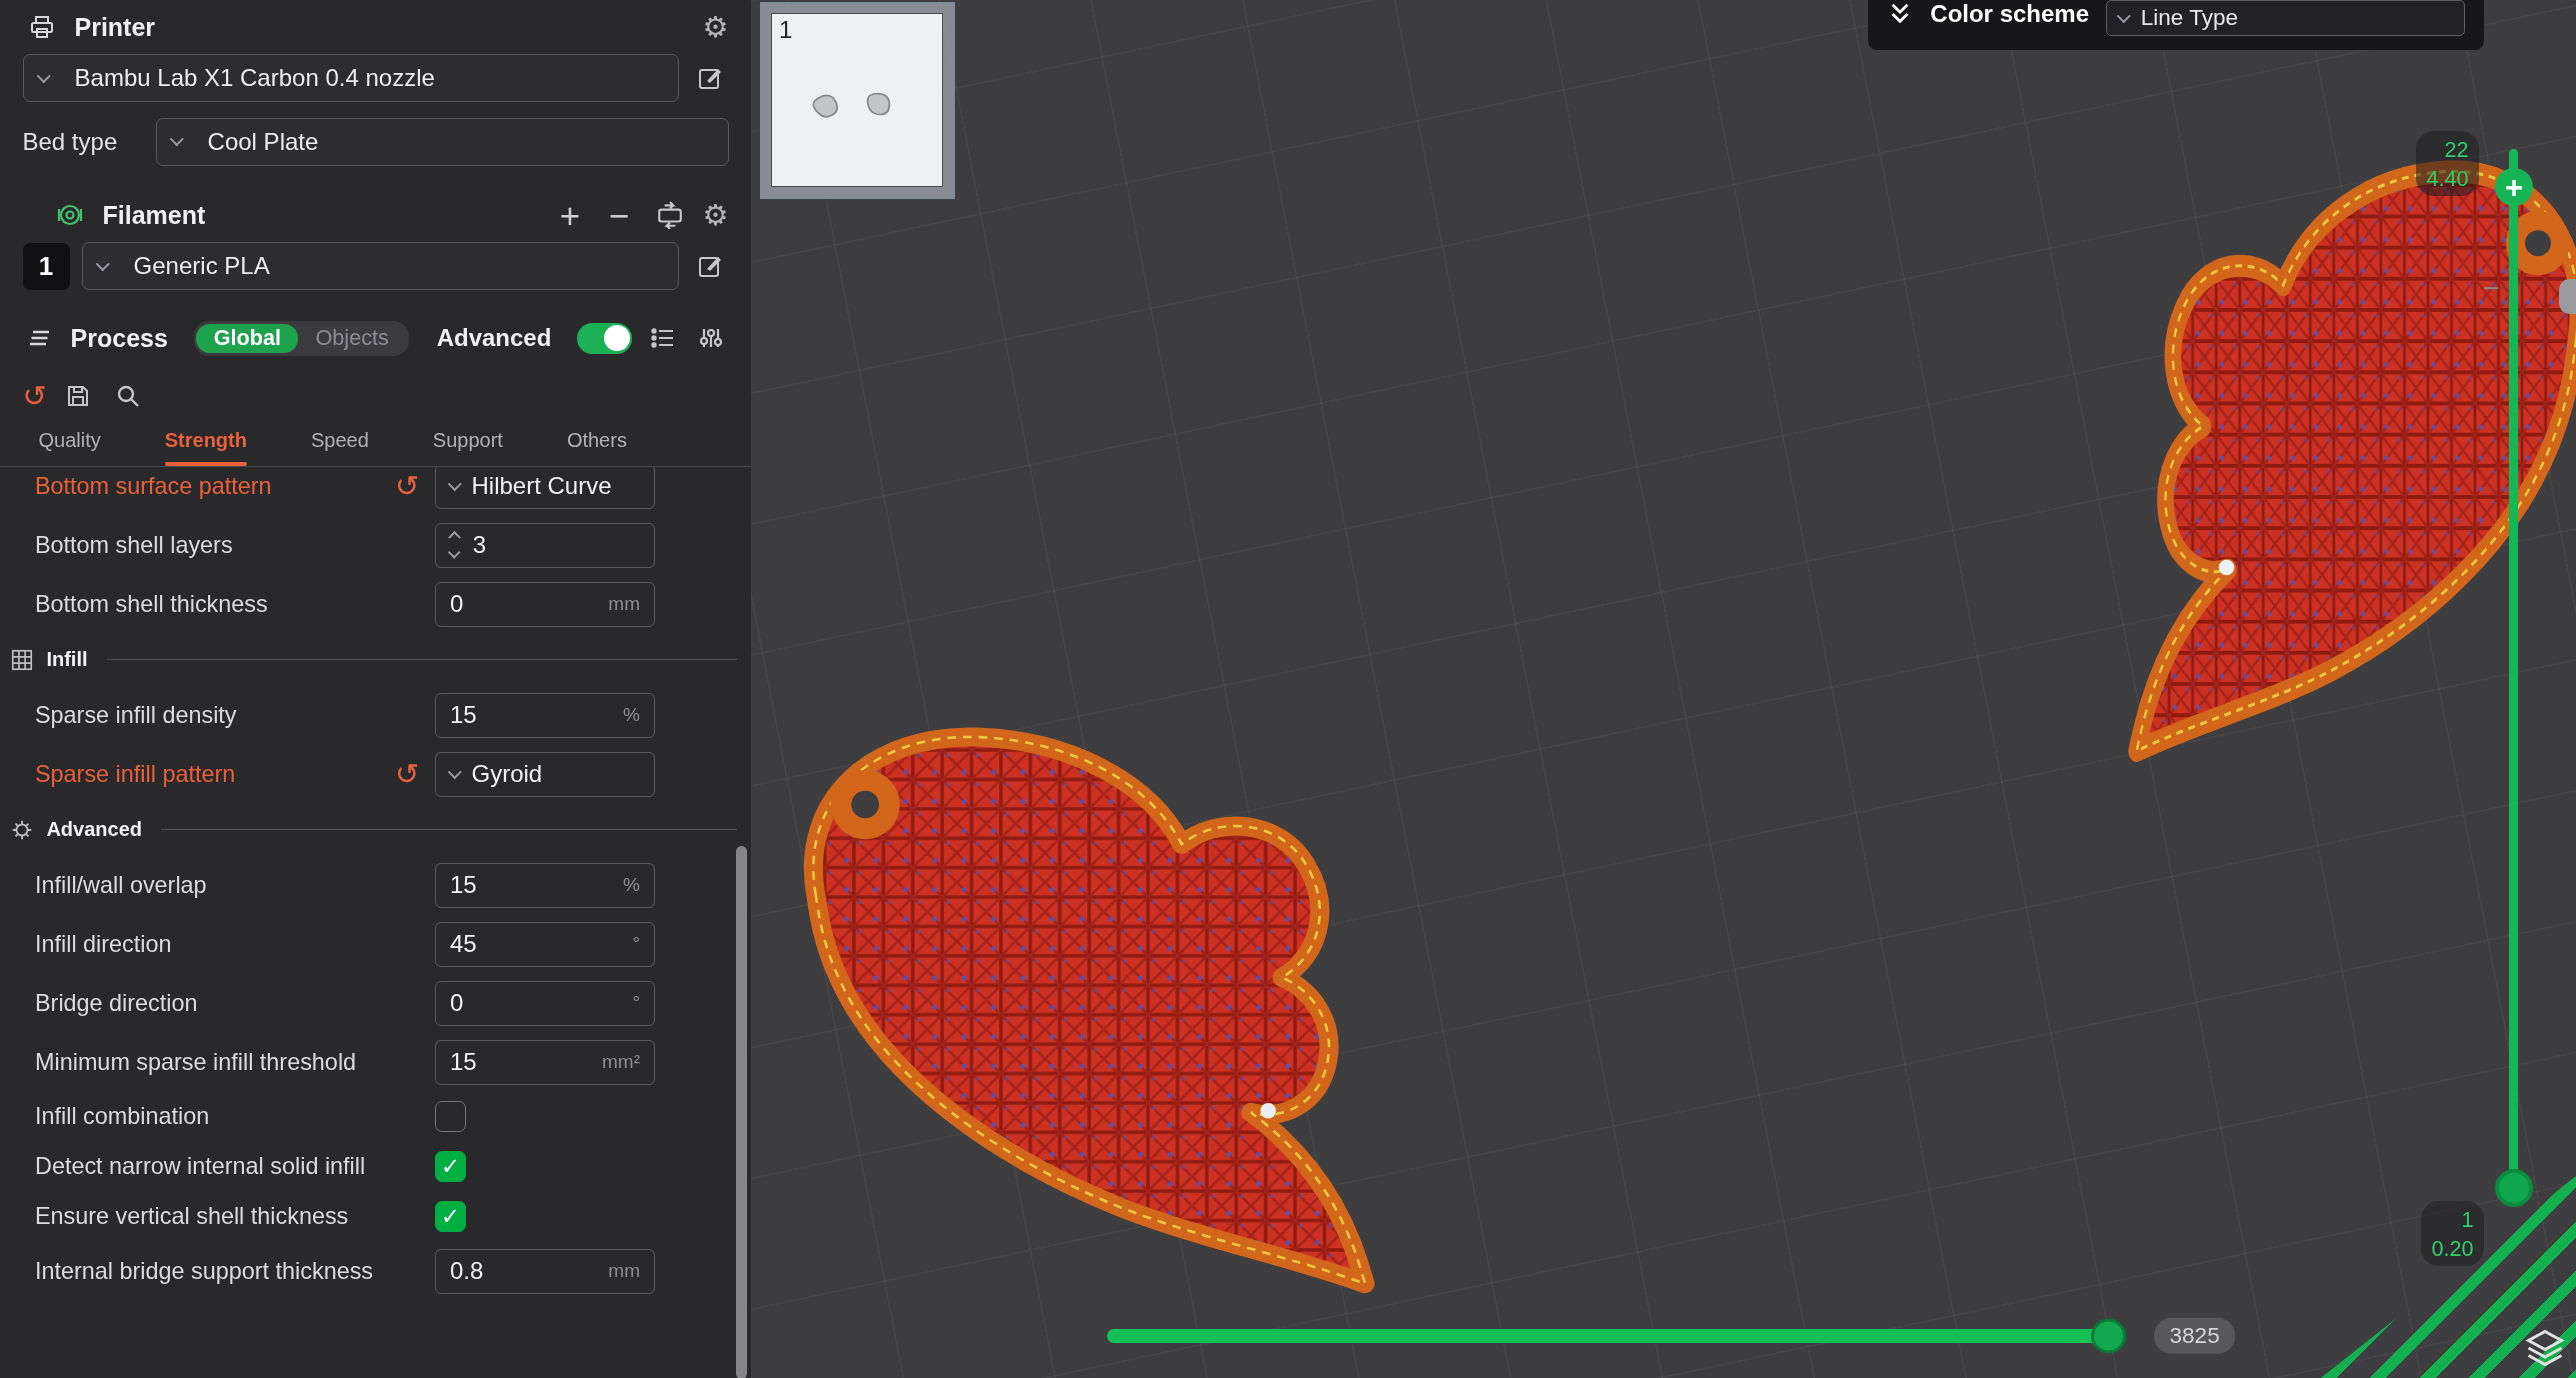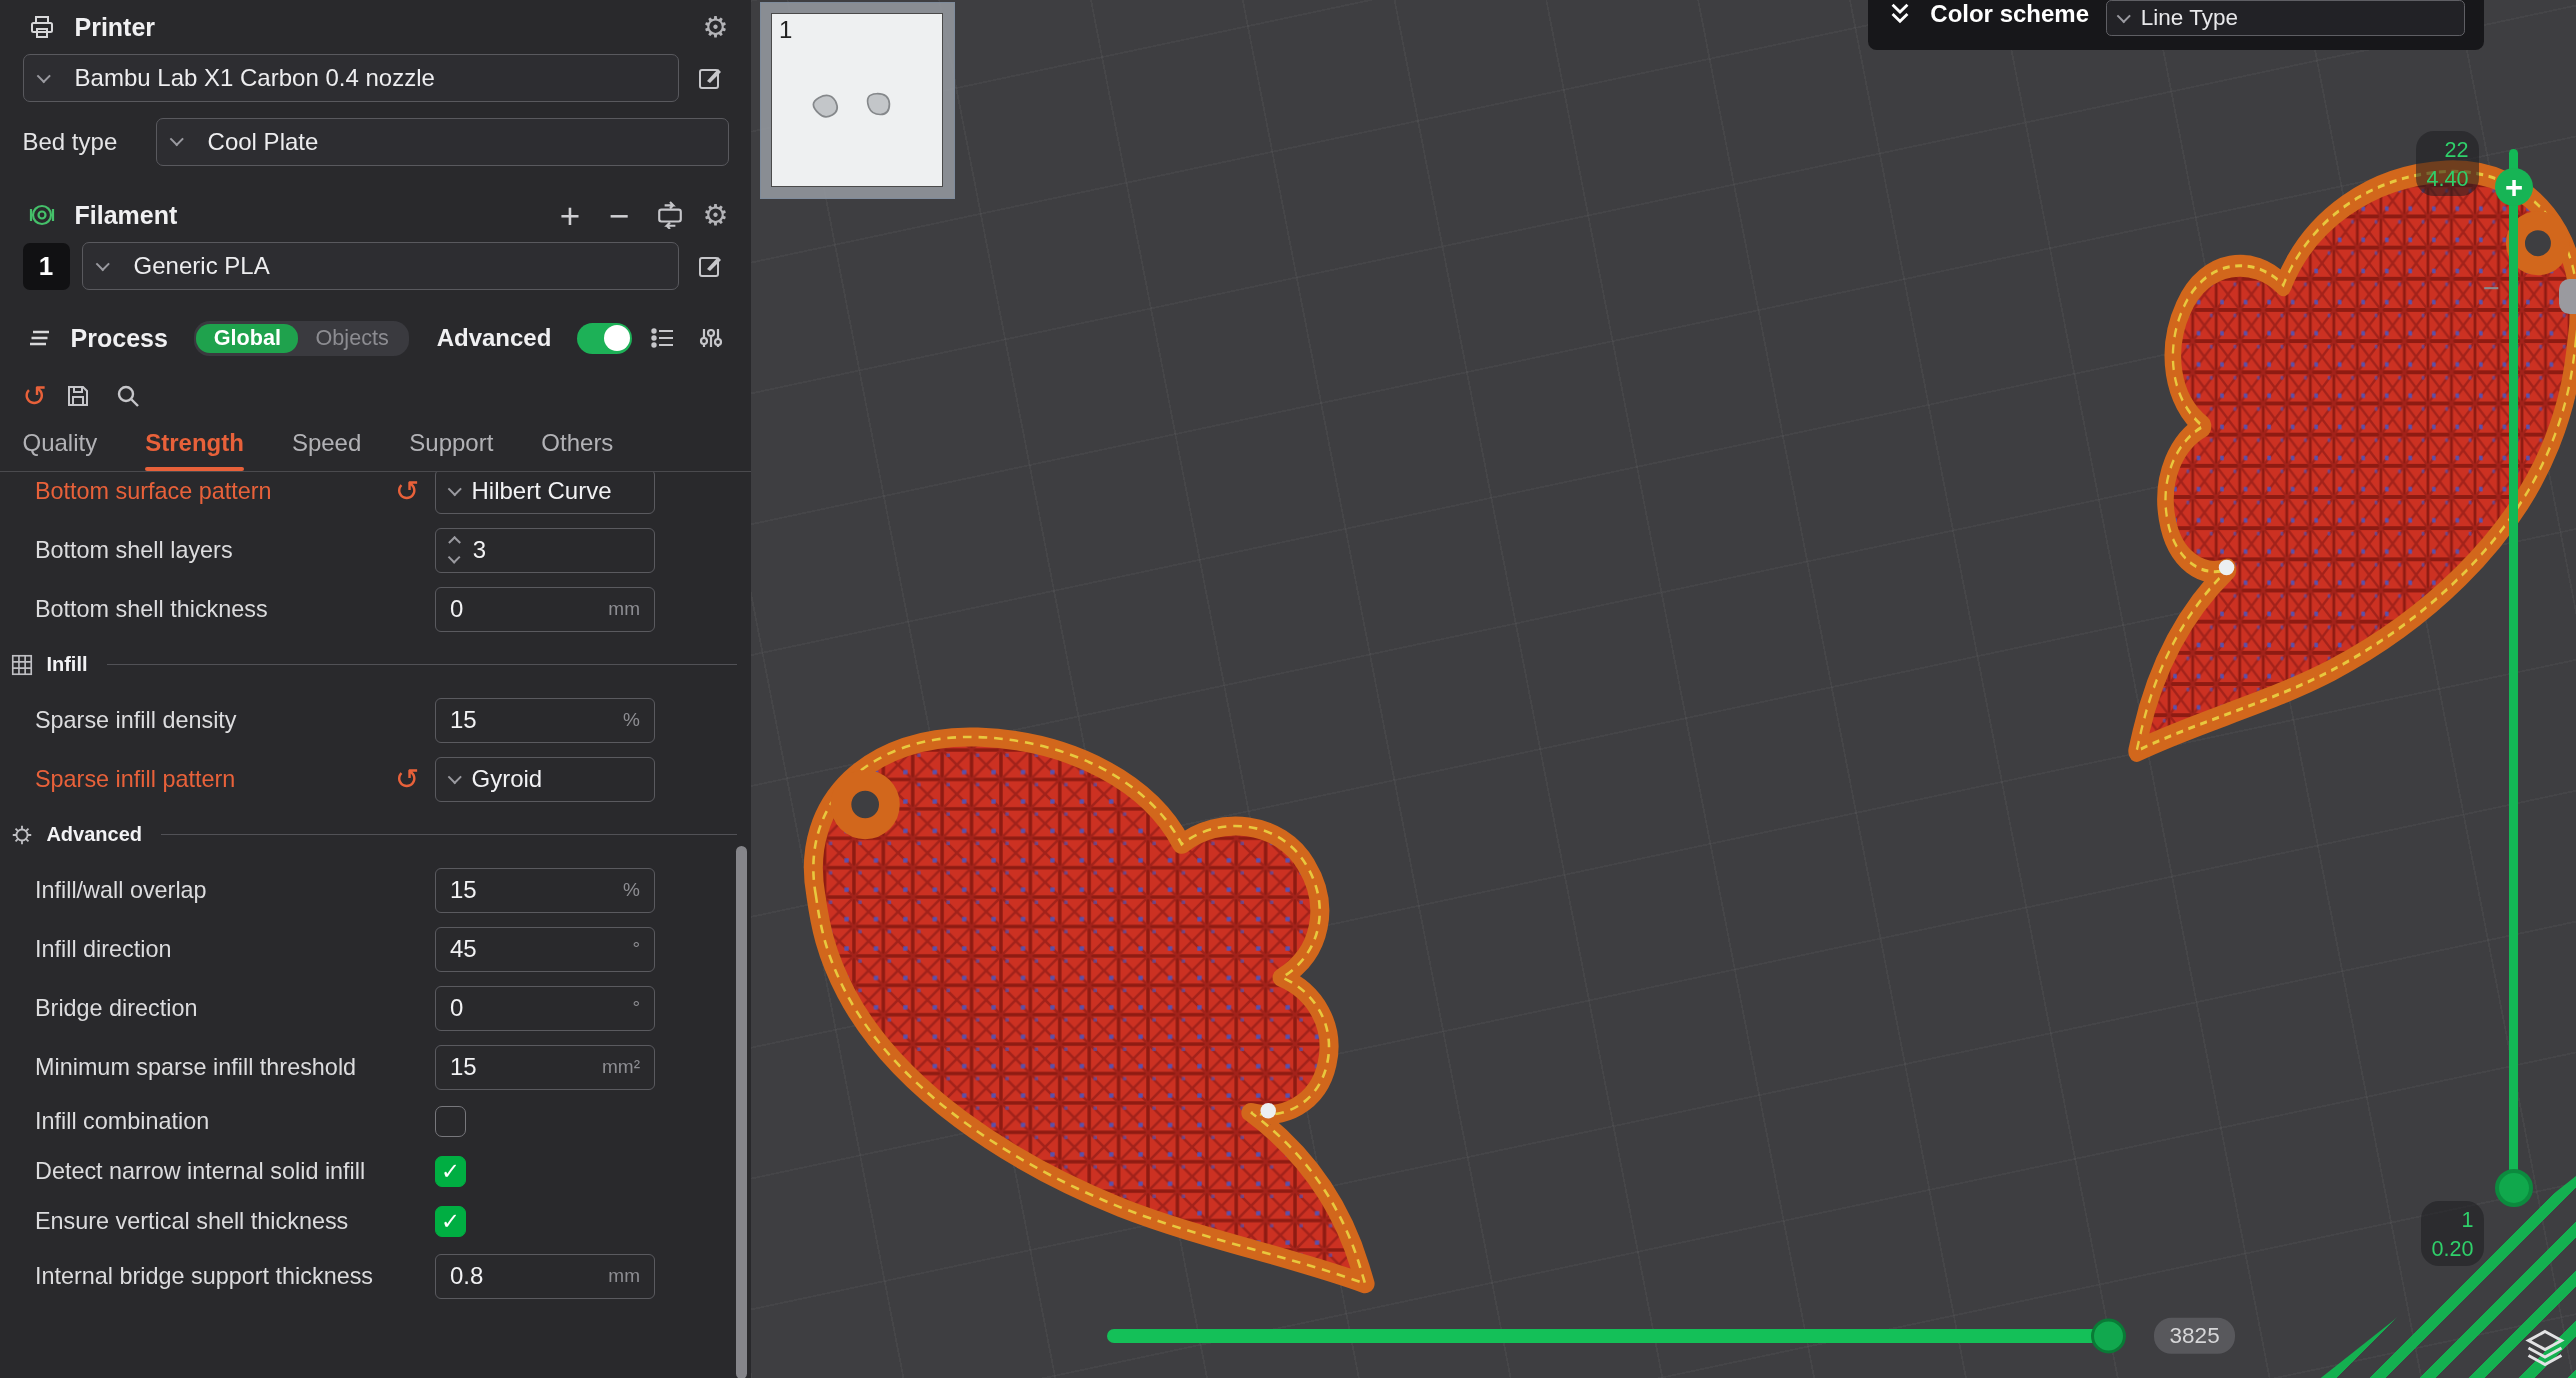--- a/index.html
+++ b/index.html
@@ -28,21 +28,21 @@
   .seg { display:flex; align-items:center; background:#3a3a3f; border-radius:15.6px; height:35px; padding:2.6px; margin-left:12px; }
   .seg .seg-btn { height:29px; padding:0 17.3px; border-radius:14px; font-size:21.6px; display:flex; align-items:center; color:#8c8c91; }
   .seg .seg-btn.active { background:#1fa24d; color:#fff; font-weight:bold; }
   .adv-label { font-size:24px; color:#f0f0f2; font-weight:bold; margin-right:12px; }
   .toggle { width:55px; height:31px; border-radius:15.6px; background:#1db157; position:relative; flex:none; }
   .toggle .knob { position:absolute; top:2.6px; right:2.6px; width:26px; height:26px; border-radius:50%; background:#fff; }
 
   .undo-ic { color:#e8613a; font-size:29px; line-height:1; }
 
   .tabs { display:flex; gap:48px; padding:14px 22.5px 0 22.5px; border-bottom:0.9px solid #4a4a4e; flex:none; }
-  .tab { font-size:24px; color:#b2b2b6; padding-bottom:14px; position:relative; }
+  .tab { font-size:20px; color:#b2b2b6; padding-bottom:14px; position:relative;margin-left:16px; }
   .tab.active { color:#e8613a; font-weight:bold; }
   .tab.active::after { content:""; position:absolute; left:0; right:0; bottom:0; height:4.3px; background:#e8613a; border-radius:2.6px; }
 
   .settings { flex:1; overflow:hidden; padding-top:3.5px; }
   .srow { display:flex; align-items:center; padding:7px 0 7px 35px; min-height:50px; }
   .srow .lbl { width:360px; flex:none; font-size:23.4px; color:#dcdcde; line-height:1.3; padding-right:10.4px; }
   .srow .lbl.mod { color:#e8613a; }
   .undo-slot { width:40px; flex:none; display:flex; align-items:center; }
   .inp, .selc { width:220px; height:45px; border:0.9px solid #5a5a5f; border-radius:6px; display:flex; align-items:center; padding:0 14px; font-size:24px; color:#f2f2f4; background:transparent; }
   .inp .unit { margin-left:auto; font-size:19px; color:#8d8d92; }
@@ -126,21 +126,21 @@
       </span>
     </div>
     <div class="row" style="margin-top:15.6px;">
       <span class="bed-label">Bed type</span>
       <div class="select grow">
         <span class="chev"></span>
         <span>Cool Plate</span>
       </div>
     </div>
 
-    <div class="panel-head" style="margin-top:22.5px;">
+    <div class="panel-head" style="margin-top:22.5px;margin-left:28px;">
       <span class="icon-btn">
         <svg width="26" height="26" viewBox="0 0 26 26" fill="none" stroke="#45c06a" stroke-width="2.2">
           <circle cx="13" cy="13" r="9"></circle>
             <circle cx="13" cy="13" r="3.5"></circle>
             <path d="M2 7 v12 M24 7 v12"></path>
         </svg>
       </span>
       <span class="title">Filament</span>
       <span class="spacer"></span>
       <span class="txt-btn">+</span>

